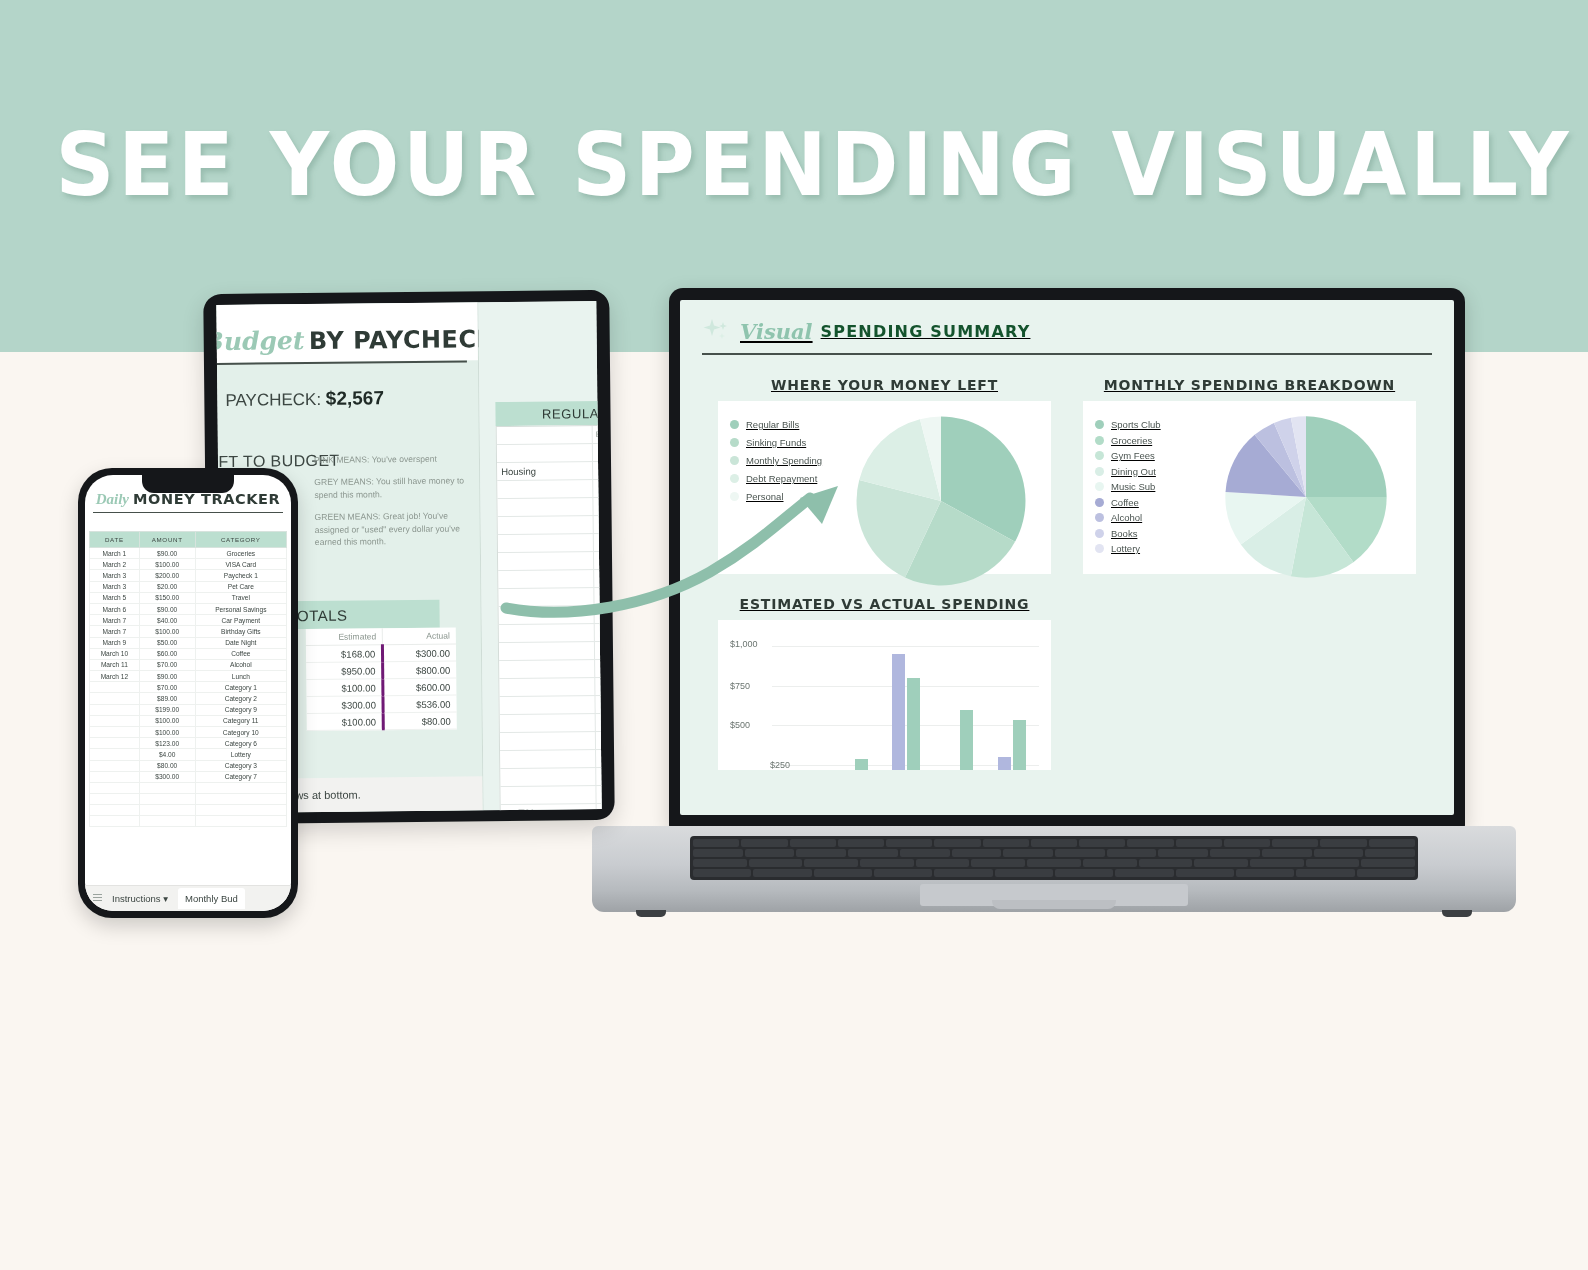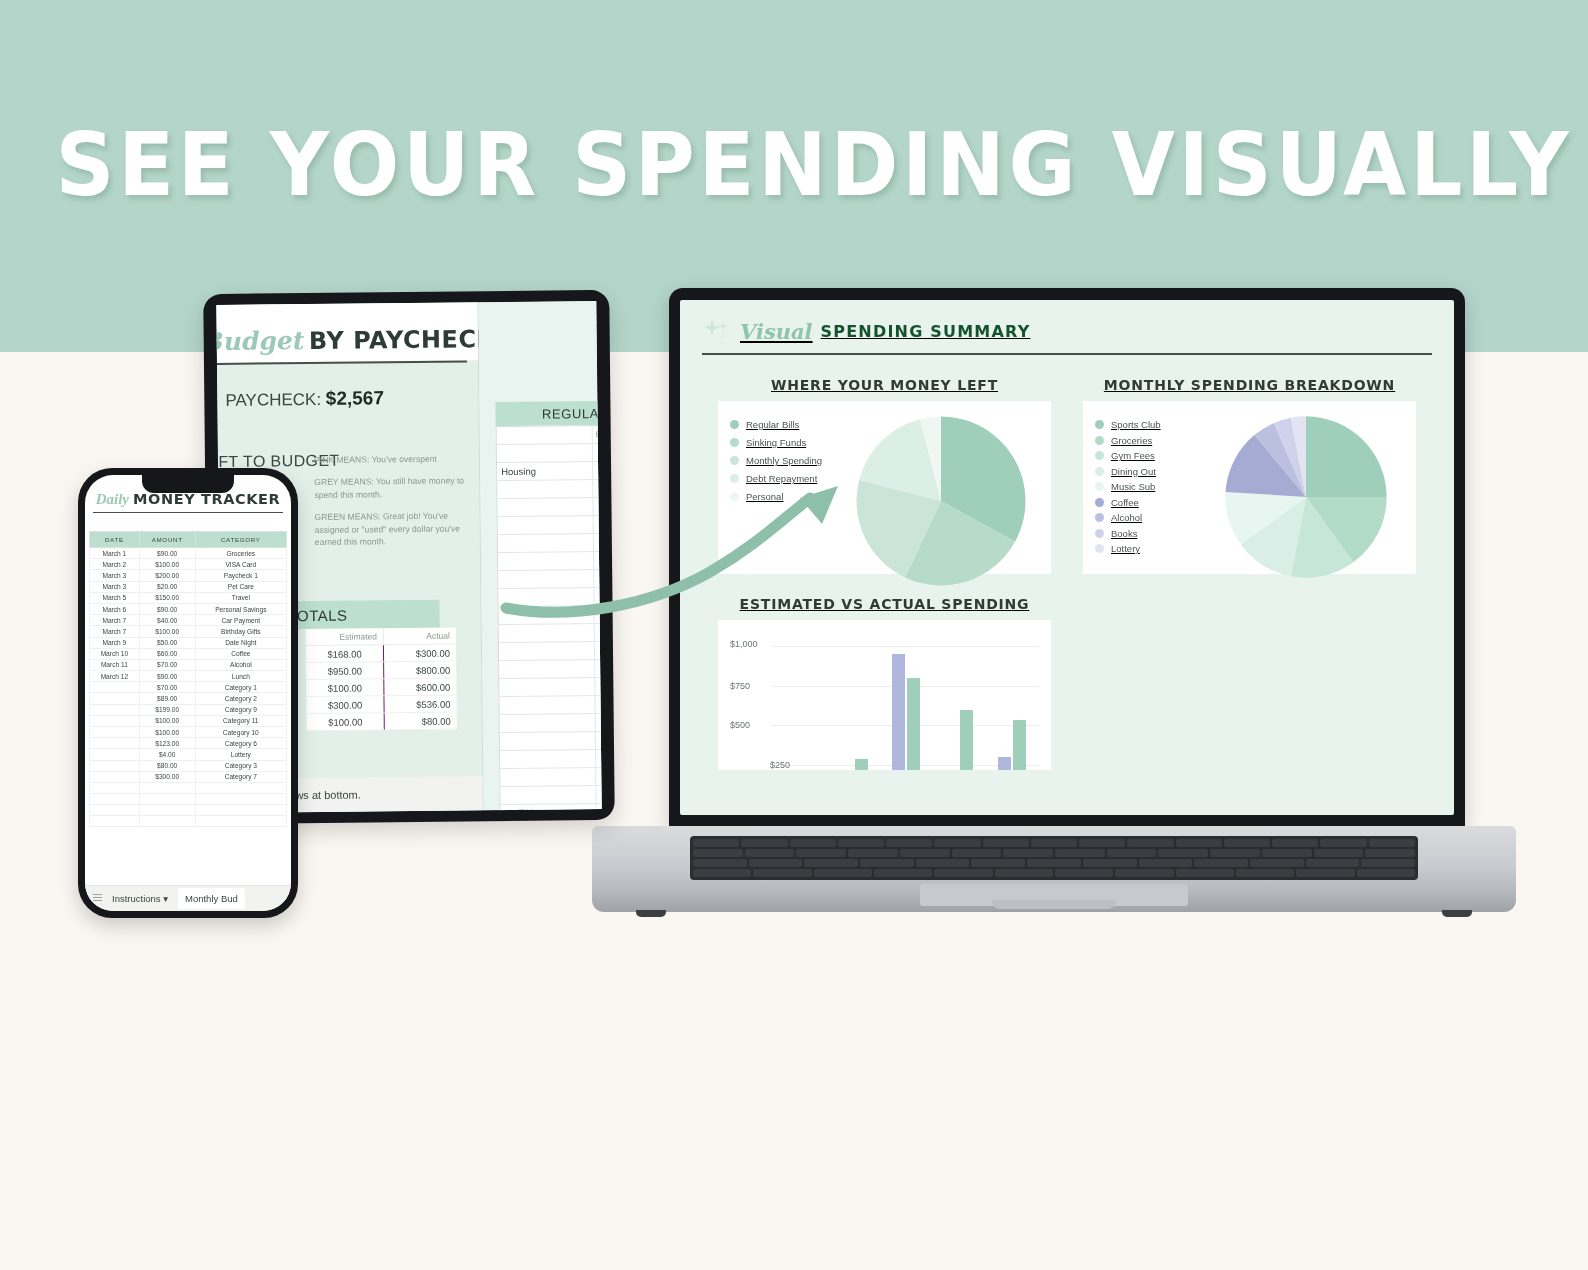--- a/index.html
+++ b/index.html
@@ -128,21 +128,21 @@
   .tb-left2bud { position:absolute; left: -20px; top: 148px; font-size:16px; color:#3c4642; letter-spacing:0.4px; white-space:nowrap; }
   .tb-notes { position:absolute; left: 96px; top: 150px; width: 150px; font-size: 8.6px; color:#8b968f; line-height:1.5; }
   .tb-notes p { margin-bottom: 9px; }
   .tb-totals-hdr { position:absolute; left: 60px; top: 297px; width: 160px; height: 28px;
                    background:#bcdfd0; display:flex; align-items:center; padding-left: 8px;
                    font-size:15px; color:#2f3b36; letter-spacing:0.5px; }
   .tb-totals { position:absolute; left: 86px; top: 325px; width: 150px; background:#fff; }
   .tb-totals table { width:100%; border-collapse:collapse; }
   .tb-totals th { font-size:8.5px; color:#8b968f; font-weight:400; text-align:right; padding: 3px 6px; border-bottom:1px solid #e9ecea; }
   .tb-totals td { font-size:9.5px; color:#3c4642; text-align:right; padding: 2.5px 6px; border-bottom:1px solid #eef1ef; }
-  .tb-totals td.sep { border-right:1px solid #701a75;text-align:center; }
+  .tb-totals td.sep { border-right:3px solid #701a75; }
   .tb-totals th.sep { border-right:1px solid #e9ecea; }
   .tb-foot { position:absolute; left:0; bottom:0; width:100%; height:34px; background:#f2f2f0;
              display:flex; align-items:center; padding-left: 36px; font-size:11px; color:#3c4642; }
   .tr-hdr { position:absolute; left: 16px; top: 100px; width: 160px; height:24px; background:#bcdfd0;
             display:flex; align-items:center; justify-content:center; font-size:13px; color:#2f3b36; letter-spacing:0.6px; }
   .tr-table { position:absolute; left: 16px; top: 124px; width: 160px; background:#fff;
               border:1px solid #d5ddd9; }
   .tr-row { height: 18px; border-bottom:1px solid #e3e8e6; display:flex; }
   .tr-c1 { width: 96px; border-right:1px solid #e3e8e6; font-size:9.5px; color:#3c4642; padding-left:4px; display:flex; align-items:center;}
   .tr-c2 { flex:1; font-size:8px; color:#8b968f; padding-left:3px; display:flex; align-items:center;}

